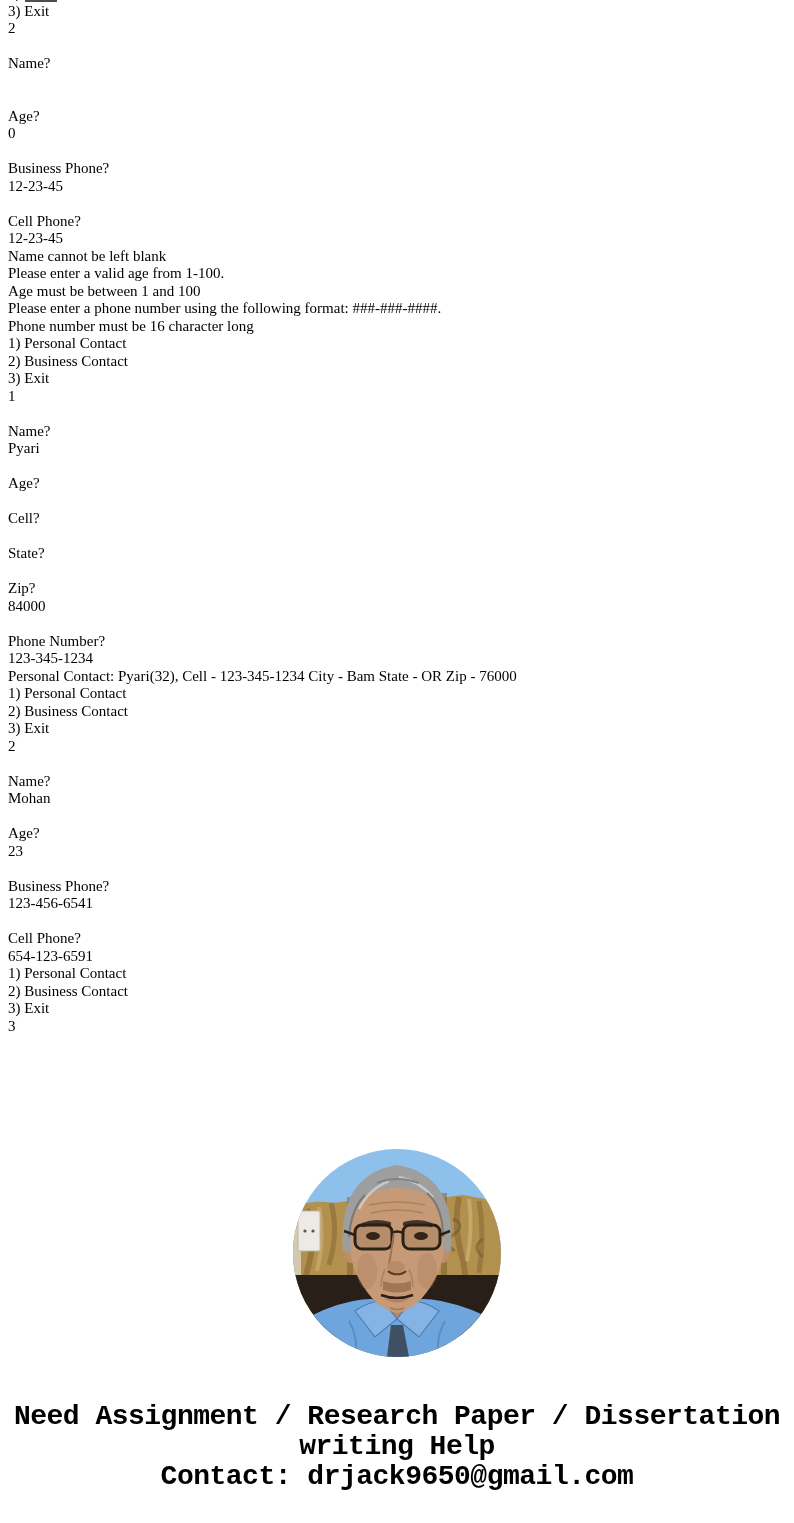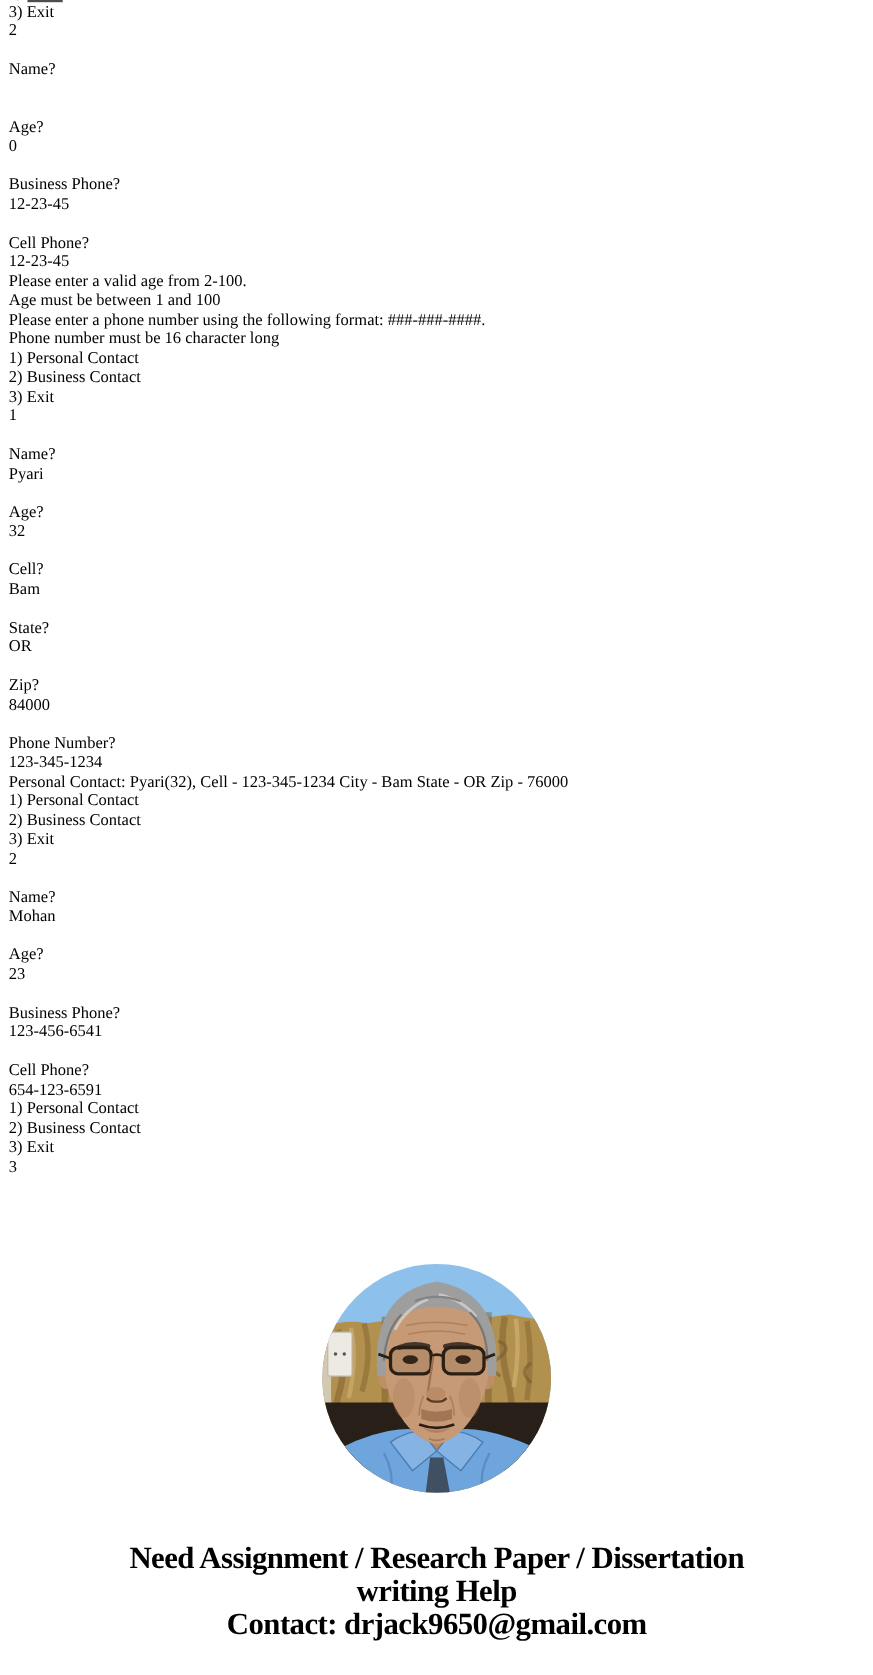--- a/index.html
+++ b/index.html
@@ -43,21 +43,21 @@
     height: 208px;
   }
   .avatar svg { display: block; }
   .footer {
     position: absolute;
     left: 0;
     top: 1402px;
     width: 794px;
     text-align: center;
     color: #000000;
-    font-family: Liberation Serif, serif;
+    font-family: Liberation Mono, monospace;
     font-weight: 700;
     font-size: 28px;
     line-height: 30px;
     letter-spacing: -0.5px;
   }
 </style>
 </head>
 <body>
 
 <div class="page">
@@ -73,40 +73,38 @@
       <div class="console-line"></div>
       <div class="console-line"></div>
       <div class="console-line">Age?</div>
       <div class="console-line">0</div>
       <div class="console-line"></div>
       <div class="console-line">Business Phone?</div>
       <div class="console-line">12-23-45</div>
       <div class="console-line"></div>
       <div class="console-line">Cell Phone?</div>
       <div class="console-line">12-23-45</div>
-      <div class="console-line">Please enter a valid age from 2-100.</div>
+      <div class="console-line">Name cannot be left blank</div>
+      <div class="console-line">Please enter a valid age from 1-100.</div>
       <div class="console-line">Age must be between 1 and 100</div>
       <div class="console-line">Please enter a phone number using the following format: ###-###-####.</div>
       <div class="console-line">Phone number must be 16 character long</div>
       <div class="console-line">1) Personal Contact</div>
       <div class="console-line">2) Business Contact</div>
       <div class="console-line">3) Exit</div>
       <div class="console-line">1</div>
       <div class="console-line"></div>
       <div class="console-line">Name?</div>
       <div class="console-line">Pyari</div>
       <div class="console-line"></div>
       <div class="console-line">Age?</div>
-      <div class="console-line">32</div>
       <div class="console-line"></div>
       <div class="console-line">Cell?</div>
-      <div class="console-line">Bam</div>
       <div class="console-line"></div>
       <div class="console-line">State?</div>
-      <div class="console-line">OR</div>
       <div class="console-line"></div>
       <div class="console-line">Zip?</div>
       <div class="console-line">84000</div>
       <div class="console-line"></div>
       <div class="console-line">Phone Number?</div>
       <div class="console-line">123-345-1234</div>
       <div class="console-line">Personal Contact: Pyari(32), Cell - 123-345-1234 City - Bam State - OR Zip - 76000</div>
       <div class="console-line">1) Personal Contact</div>
       <div class="console-line">2) Business Contact</div>
       <div class="console-line">3) Exit</div>

